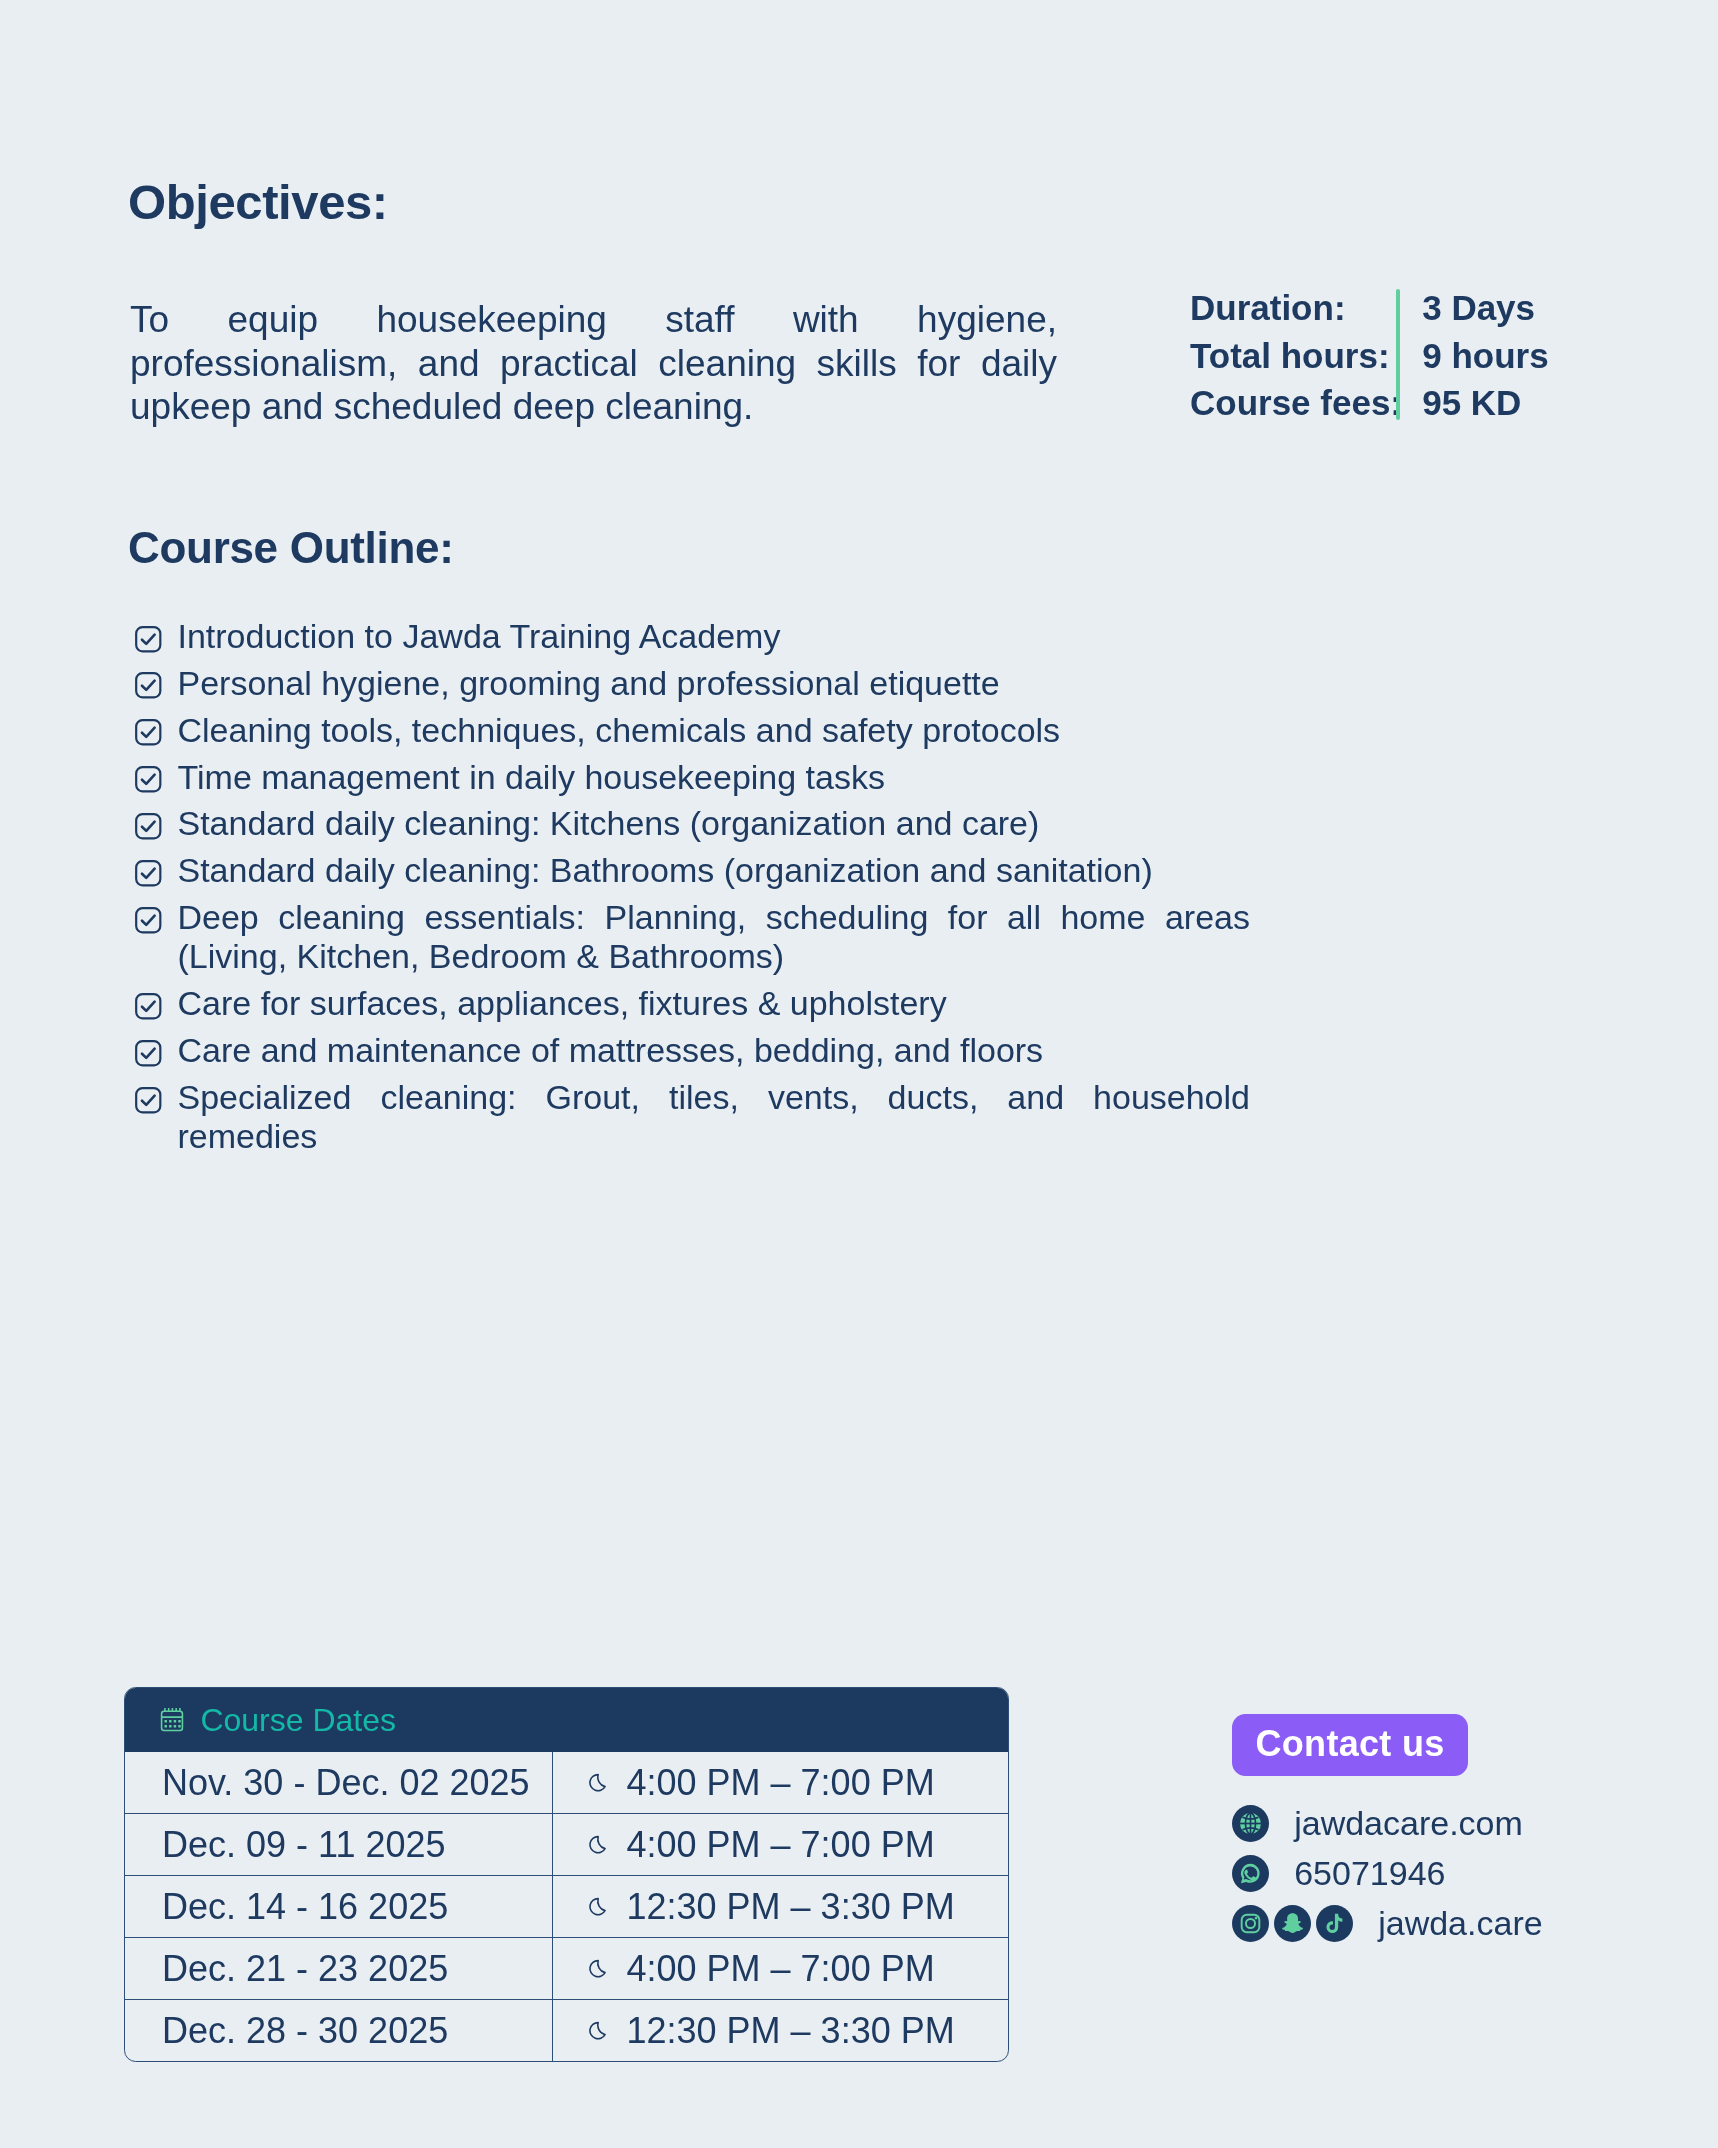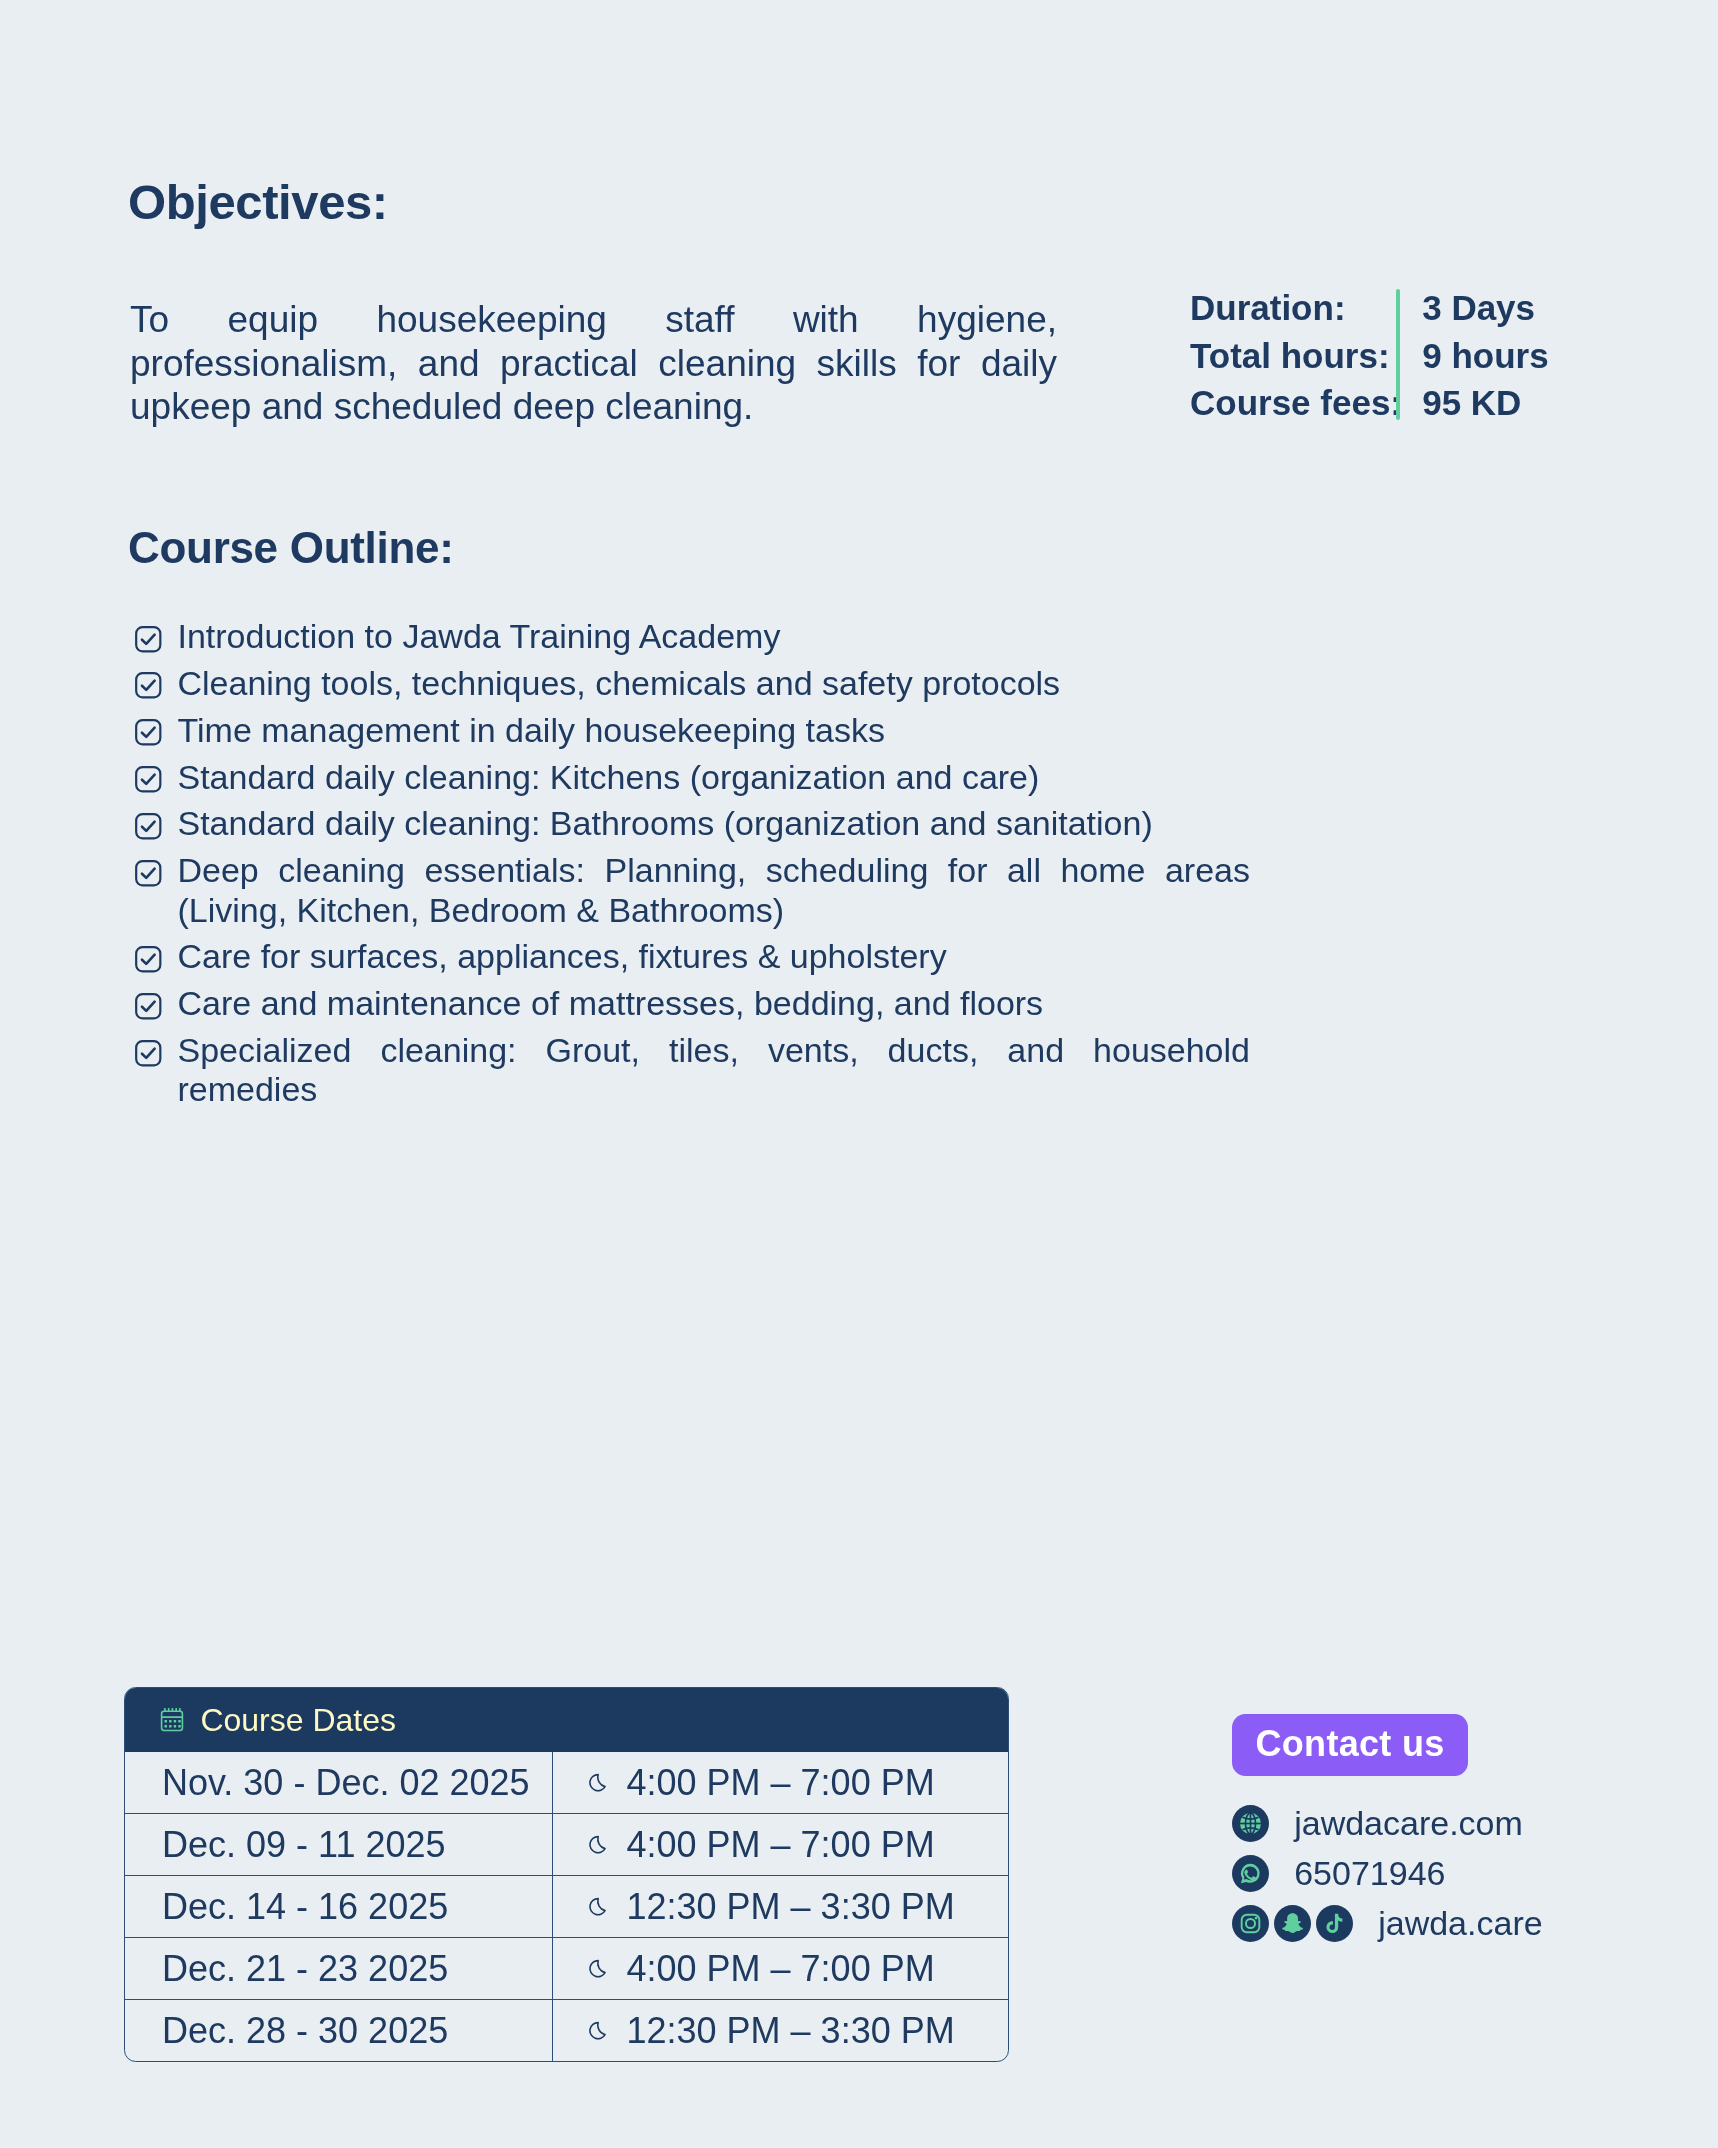--- a/index.html
+++ b/index.html
@@ -134,21 +134,21 @@
     box-sizing: border-box;
   }
   .sched-head {
     display: flex;
     background: #1c3a60;
     height: 64px;
   }
   .sched-head-cell {
     display: flex;
     align-items: center;
-    color: #fef9c3;
+    color: #14b8a6;
     font-size: 32px;
   }
   .sched-head-cell.dates { width: 428px; padding-left: 32px; }
   .sched-head-cell.times { flex: 1; padding-left: 29px; }
   .head-icon {
     width: 30px;
     height: 30px;
     margin-right: 13.4px;
     flex: 0 0 auto;
   }
@@ -252,20 +252,29 @@
 
   <div class="outline-list" id="outline-list">
       <div class="outline-item">
         <span class="check-icon">
           <svg viewBox="0 0 34 34" width="28.5" height="28.5" fill="none" stroke="#1e3a60" stroke-width="2.6">
             <rect x="2.6" y="2.6" width="28.8" height="28.8" rx="7.5"></rect>
             <path d="M9.5 17.6 L14.6 22.6 L24.6 11.6" stroke-width="3.1" stroke-linecap="round" stroke-linejoin="round"></path>
           </svg>
         </span>
         <span class="outline-text">Introduction to Jawda Training Academy</span>
+      </div>
+      <div class="outline-item">
+        <span class="check-icon">
+          <svg viewBox="0 0 34 34" width="28.5" height="28.5" fill="none" stroke="#1e3a60" stroke-width="2.6">
+            <rect x="2.6" y="2.6" width="28.8" height="28.8" rx="7.5"></rect>
+            <path d="M9.5 17.6 L14.6 22.6 L24.6 11.6" stroke-width="3.1" stroke-linecap="round" stroke-linejoin="round"></path>
+          </svg>
+        </span>
+        <span class="outline-text">Personal hygiene, grooming and professional etiquette</span>
       </div>
       <div class="outline-item">
         <span class="check-icon">
           <svg viewBox="0 0 34 34" width="28.5" height="28.5" fill="none" stroke="#1e3a60" stroke-width="2.6">
             <rect x="2.6" y="2.6" width="28.8" height="28.8" rx="7.5"></rect>
             <path d="M9.5 17.6 L14.6 22.6 L24.6 11.6" stroke-width="3.1" stroke-linecap="round" stroke-linejoin="round"></path>
           </svg>
         </span>
         <span class="outline-text">Cleaning tools, techniques, chemicals and safety protocols</span>
       </div>

